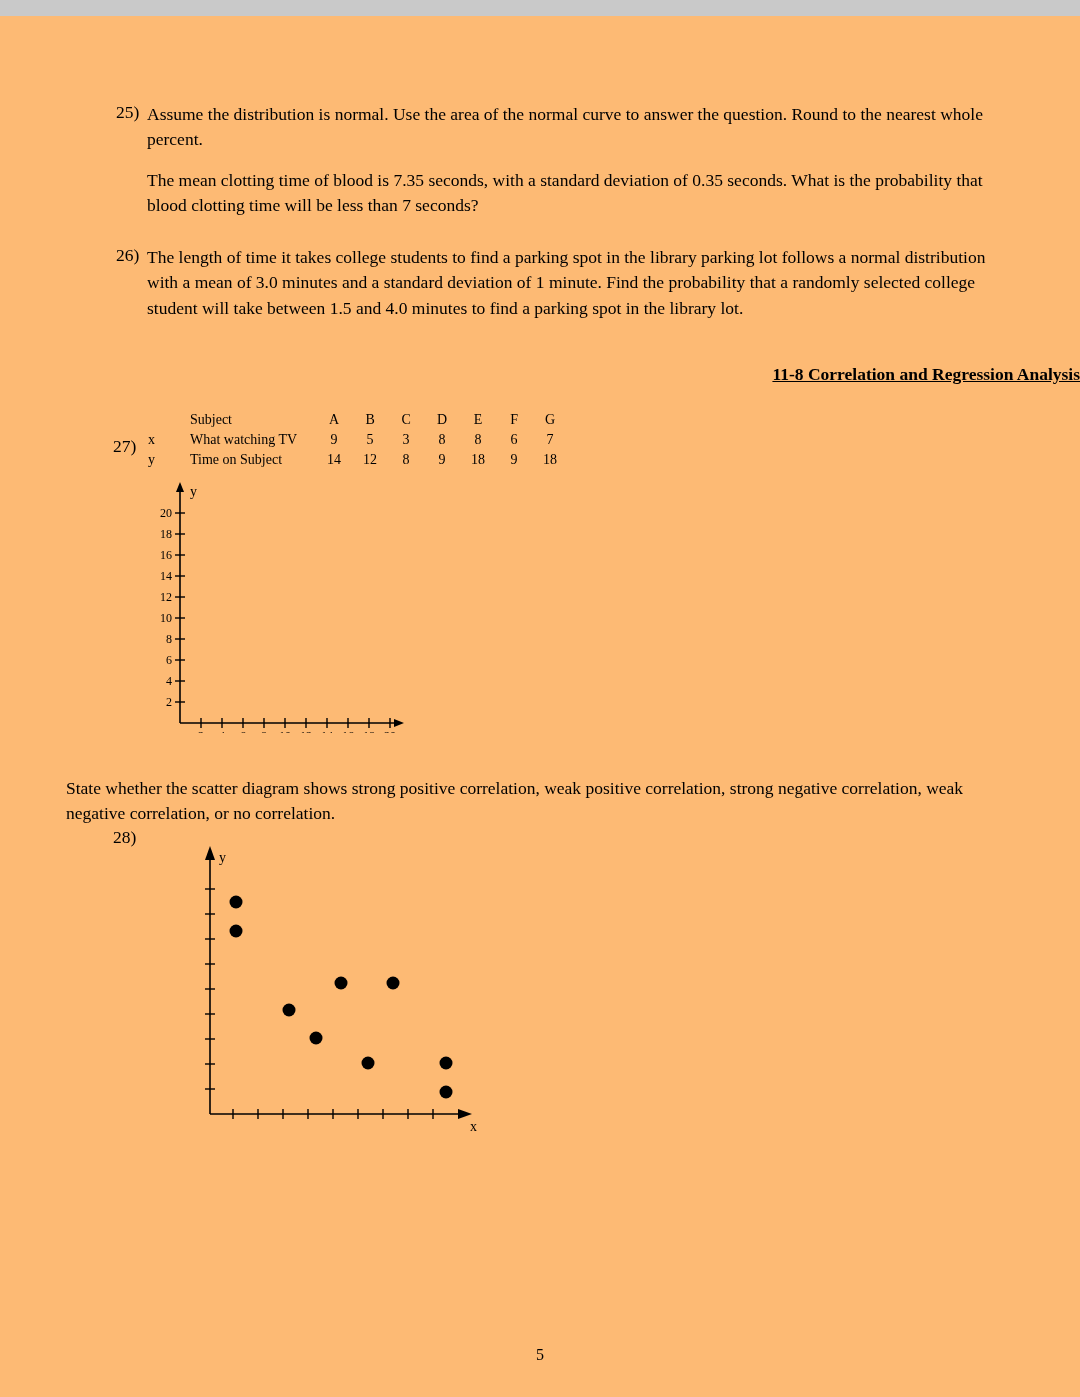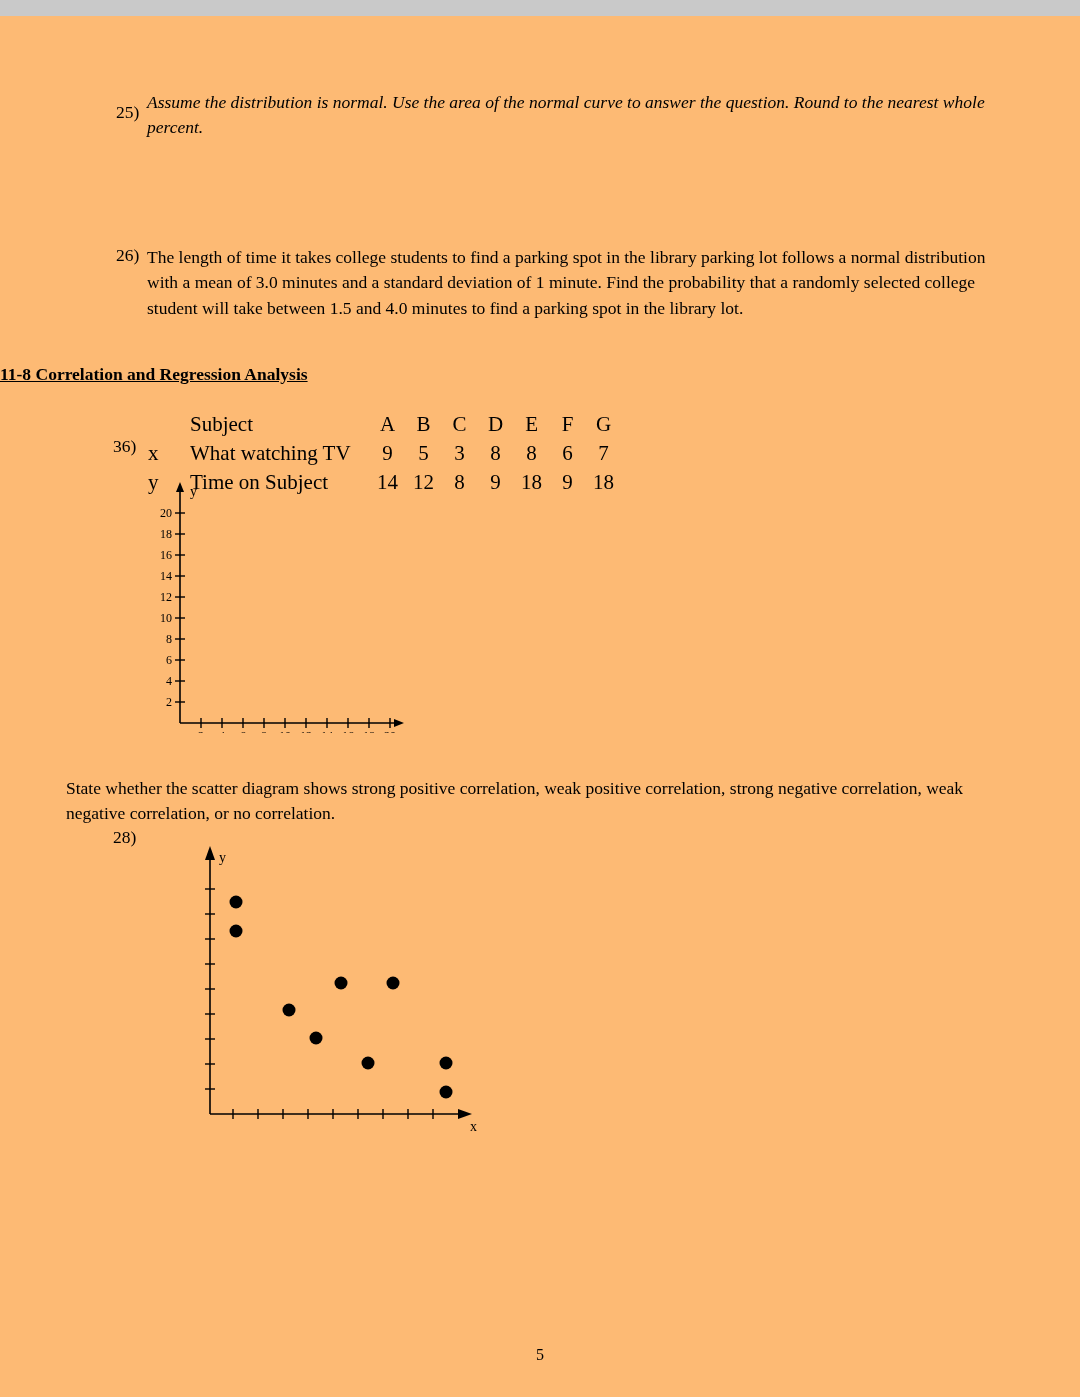--- a/index.html
+++ b/index.html
@@ -42,29 +42,29 @@
     line-height: 1.45;
     color: #000;
   }
   .section-title {
     position: absolute;
     font-size: 17.5px;
     font-weight: bold;
     text-decoration: underline;
     color: #000;
     width: 1080px;
-    text-align: left;
+    text-align: right;
   }
   .tbl {
     position: absolute;
     font-size: 17.5px;
     color: #000;
   }
   .tbl td {
-    font-size: 21px;
+    font-size: 14px;
     padding: 0 0 2px 0;
     white-space: nowrap;
   }
   .lbl-col {
     text-align: left;
     padding-right: 18px !important;
   }
   .val-col {
     text-align: center;
     width: 34px;
@@ -83,29 +83,30 @@
   .axislabel2 { font-family: "Liberation Serif", serif; font-size: 14px; fill: #000; }
   .dot { fill: #000; }
 </style>
 </head>
 <body>
 
 <div class="page">
   <div class="content">
 
     <div class="qnum" style="left:116px; top:86px;">25)</div>
-    <div class="q" style="left:147px; top:74px; width:845px;font-style:italic;">Assume the distribution is normal. Use the area of the normal curve to answer the question. Round to the nearest whole percent.</div>
+    <div class="q" style="left:147px; top:86px; width:845px;">Assume the distribution is normal. Use the area of the normal curve to answer the question. Round to the nearest whole percent.</div>
+    <div class="q" style="left:147px; top:152px; width:845px;">The mean clotting time of blood is 7.35 seconds, with a standard deviation of 0.35 seconds. What is the probability that blood clotting time will be less than 7 seconds?</div>
 
     <div class="qnum" style="left:116px; top:229px;">26)</div>
     <div class="q" style="left:147px; top:229px; width:852px;">The length of time it takes college students to find a parking spot in the library parking lot follows a normal distribution with a mean of 3.0 minutes and a standard deviation of 1 minute. Find the probability that a randomly selected college student will take between 1.5 and 4.0 minutes to find a parking spot in the library lot.</div>
 
     <div class="section-title" style="top:348px;">11-8 Correlation and Regression Analysis</div>
 
 
-    <div class="qnum" style="left:113px; top:420px;">36)</div>
+    <div class="qnum" style="left:113px; top:420px;">27)</div>
 
     <table class="tbl" style="left:146px; top:394px;">
       <tbody>
           <tr>
         <td class="lbl-col" style="width:22px;"></td>
         <td class="lbl-col">Subject</td>
         <td class="val-col">A</td>
         <td class="val-col">B</td>
         <td class="val-col">C</td>
         <td class="val-col">D</td>

